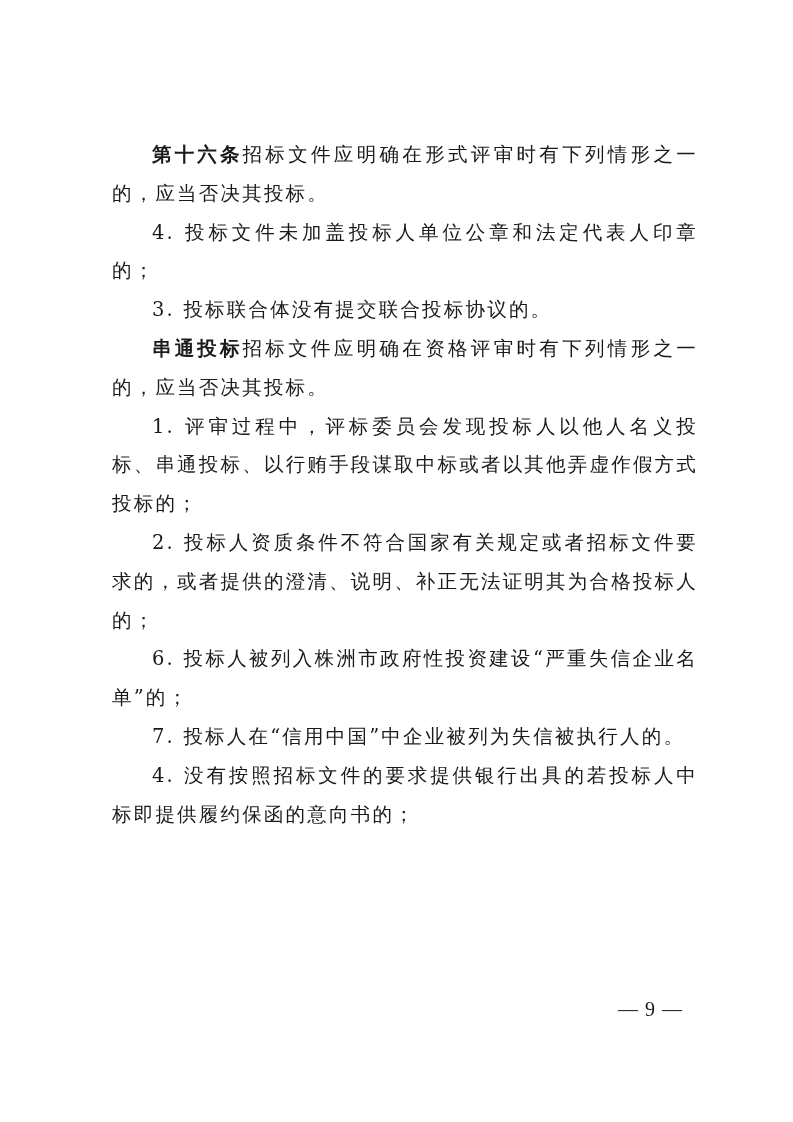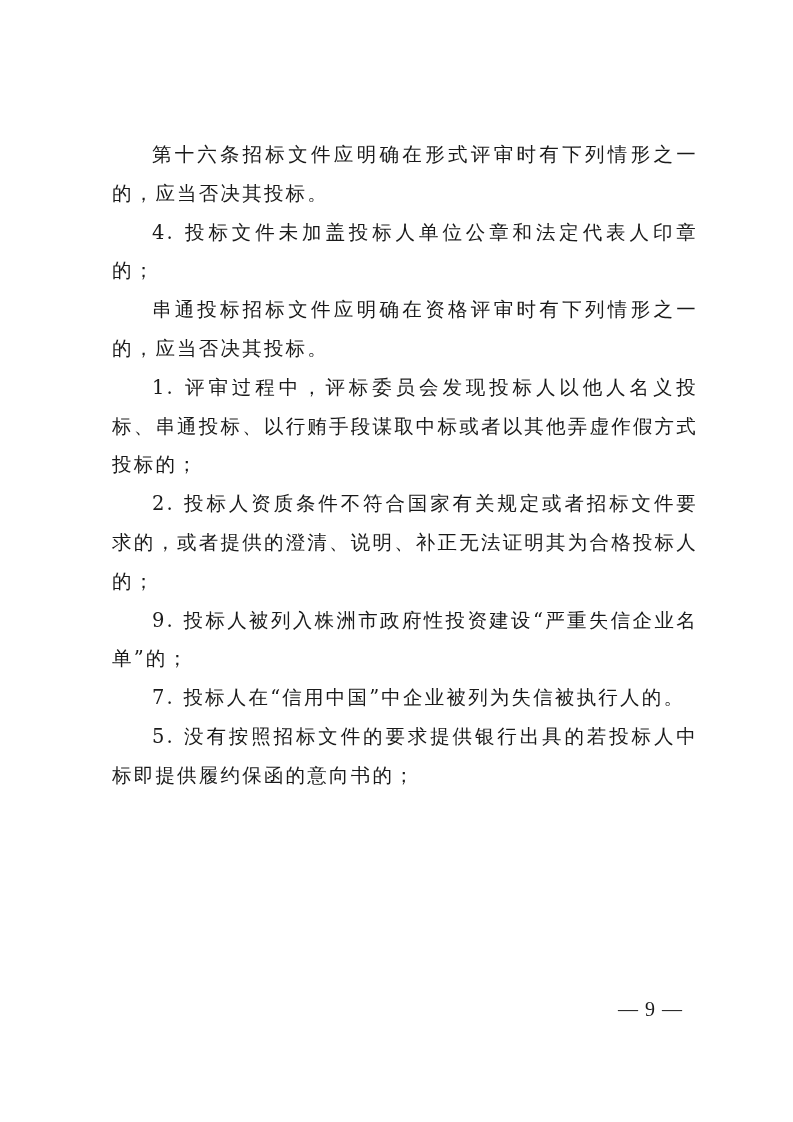--- a/index.html
+++ b/index.html
@@ -4,36 +4,37 @@
 <style>
   html, body { margin: 0; padding: 0; background: #ffffff; }
   body { width: 793px; height: 1122px; position: relative; overflow: hidden; }
   .page {
     position: absolute; left: 112px; top: 136px; width: 586px;
     font-family: "DejaVu Serif", "Liberation Serif", serif;
     color: #1a1a1a; font-size: 19.5px; line-height: 38.8px;
     text-align: justify; letter-spacing: 2.2px;
   }
   .para { margin: 0; text-indent: 40px; }
-  .art-title { font-weight: normal; letter-spacing: 2px; margin-right: 0; }
+  .art-title { font-weight: bold; letter-spacing: 2px; margin-right: 0; }
   .page-num {
     position: absolute; left: 618px; top: 998px;
     font-family: "Liberation Serif", serif; font-size: 20px; color: #1a1a1a;
     letter-spacing: 1px;
   }
 </style>
 </head>
 <body>
 
 <div class="page">
   <p class="para"><span class="art-title">第十六条</span><span>招标文件应明确在形式评审时有下列情形之一的，应当否决其投标。</span></p>
   <p class="para">4. 投标文件未加盖投标人单位公章和法定代表人印章的；</p>
+  <p class="para">3. 投标联合体没有提交联合投标协议的。</p>
 
   <p class="para"><span class="art-title">串通投标</span><span>招标文件应明确在资格评审时有下列情形之一的，应当否决其投标。</span></p>
   <p class="para">1. 评审过程中，评标委员会发现投标人以他人名义投标、串通投标、以行贿手段谋取中标或者以其他弄虚作假方式投标的；</p>
   <p class="para">2. 投标人资质条件不符合国家有关规定或者招标文件要求的，或者提供的澄清、说明、补正无法证明其为合格投标人的；</p>
-  <p class="para">9. 投标人被列入株洲市政府性投资建设“严重失信企业名单”的；</p>
+  <p class="para">6. 投标人被列入株洲市政府性投资建设“严重失信企业名单”的；</p>
   <p class="para">7. 投标人在“信用中国”中企业被列为失信被执行人的。</p>
 
-  <p class="para">5. 没有按照招标文件的要求提供银行出具的若投标人中标即提供履约保函的意向书的；</p>
+  <p class="para">4. 没有按照招标文件的要求提供银行出具的若投标人中标即提供履约保函的意向书的；</p>
 </div>
 
 <div class="page-num">— 9 —</div>
 
 </body></html>

